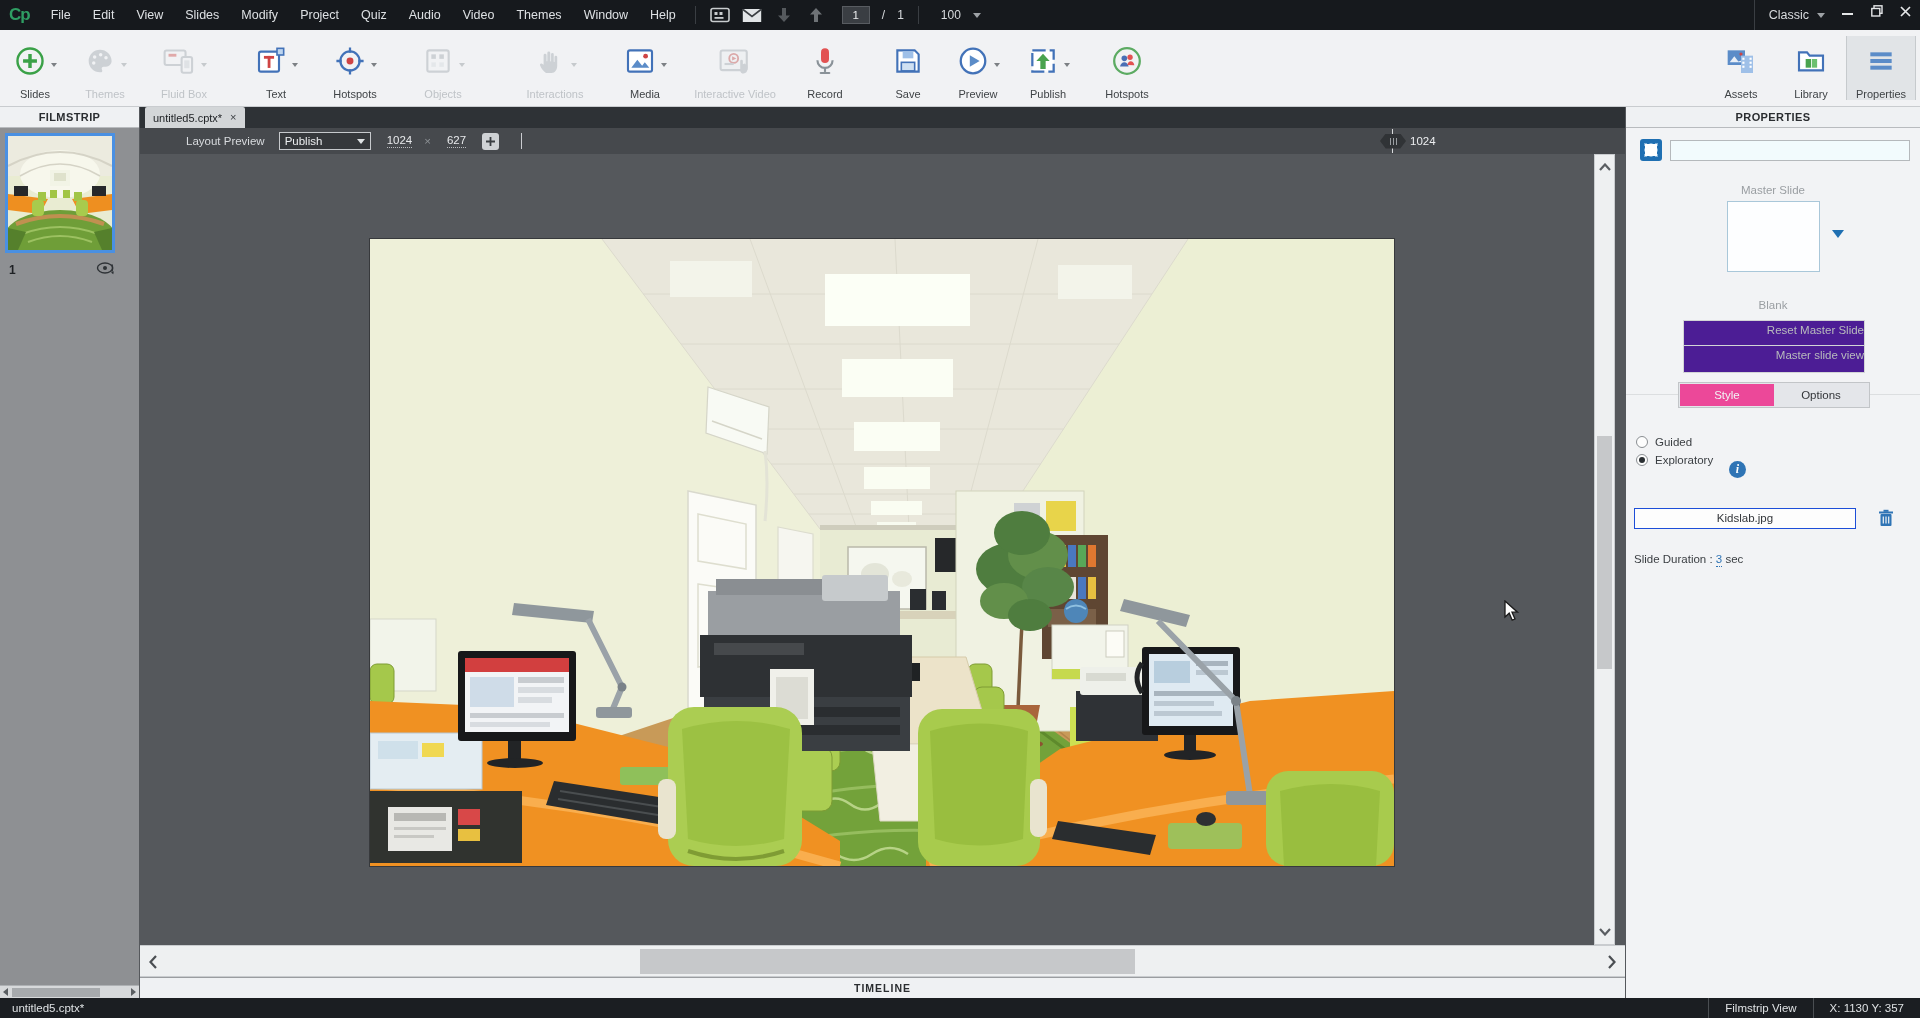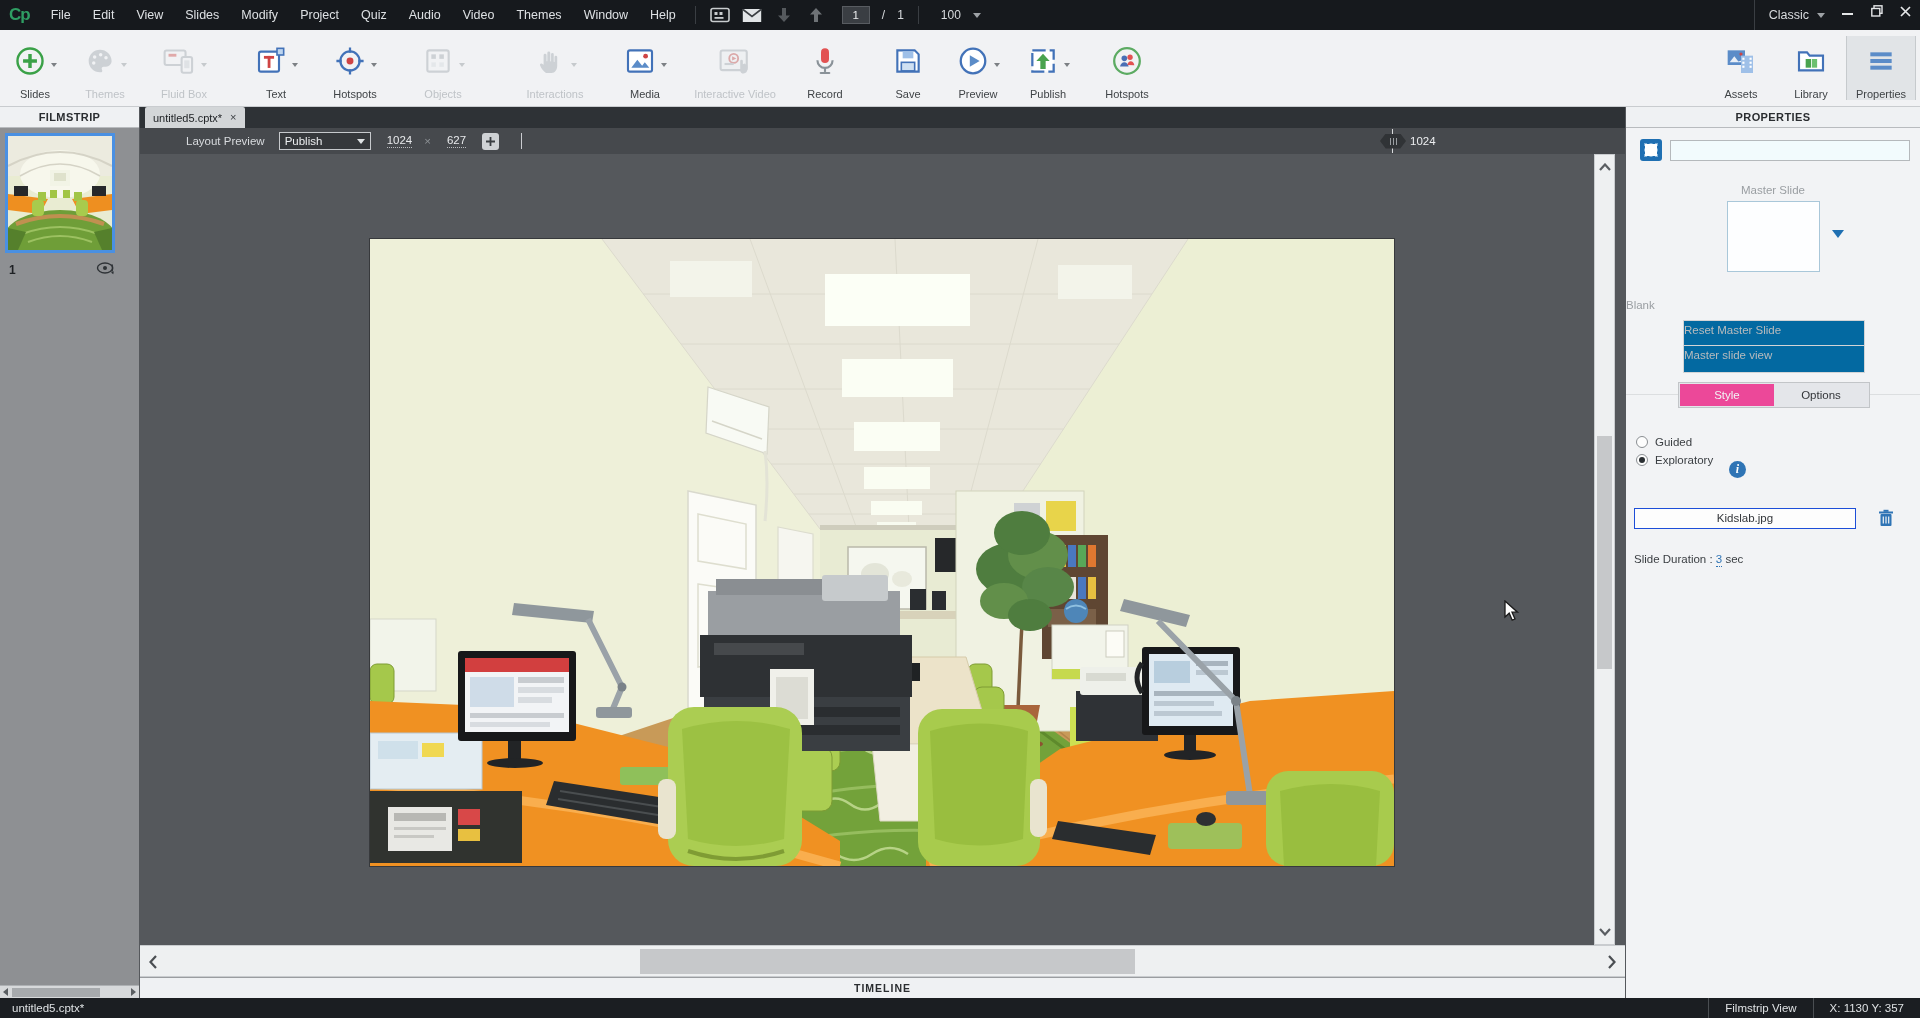--- a/index.html
+++ b/index.html
@@ -98,23 +98,23 @@
   .props-content { position:absolute; left:0; top:21px; right:0; bottom:0; font-size:11.5px; color:#3a3e42; }
   .slide-icon { position:absolute; left:14px; top:11px; width:22px; height:22px; background:#1f6fb2; border-radius:3px;
     display:flex; align-items:center; justify-content:center; }
   .slide-icon i { display:block; width:12px; height:12px; background:#fff; outline:1px dashed #7fb0d8; }
   .name-input { position:absolute; left:44px; top:12px; width:240px; height:21px; background:#f2fbfd;
     border:1px solid #b5b9bc; }
   .ms-label { position:absolute; left:0; right:0; top:56px; text-align:center; color:#9a9ea2; }
   .ms-thumb { position:absolute; left:101px; top:73px; width:93px; height:71px; background:#fdfeff; border:1px solid #a9c7d9; }
   .ms-caret { position:absolute; left:206px; top:102px; width:0; height:0; border-left:6px solid transparent;
     border-right:6px solid transparent; border-top:8px solid #1f6fb2; }
-  .ms-name { position:absolute; left:0; right:0; top:171px; color:#9a9ea2; }
-  .props-btn { position:absolute; left:57px; width:182px; height:28px; border:1px solid #d2d4d6; background:#0369a1;
-    color:#b8bbbd; text-align:left; line-height:18px; font-size:11.5px; }
+  .ms-name { position:absolute; left:0; right:0; top:171px; text-align:center; color:#9a9ea2; }
+  .props-btn { position:absolute; left:57px; width:182px; height:28px; border:1px solid #d2d4d6; background:#4c1d95;
+    color:#b8bbbd; text-align:right; line-height:18px; font-size:11.5px; }
   .props-rule { position:absolute; left:0; right:0; top:266px; height:1px; background:#dcdee0; }
   .style-tabs { position:absolute; left:52px; top:254px; width:192px; height:26px; border:1px solid #c2c5c8;
     background:#e4e6ea; display:flex; padding:1px; }
   .style-tab { flex:1; display:flex; align-items:center; justify-content:center; font-size:11.5px; color:#33363a; }
   .style-tab.selected { background:#ec4899; color:#f2f3f5; }
   .radio-row { position:absolute; left:10px; display:flex; align-items:center; }
   .radio { width:12px; height:12px; border:1px solid #8a8e92; border-radius:50%; background:#fdfdfd; margin-right:7px;
     display:flex; align-items:center; justify-content:center; }
   .radio.checked::after { content:""; width:6px; height:6px; border-radius:50%; background:#2a2e32; }
   .info-icon { position:absolute; left:103px; top:333px; width:17px; height:17px; border-radius:50%; background:#2f74b5;

